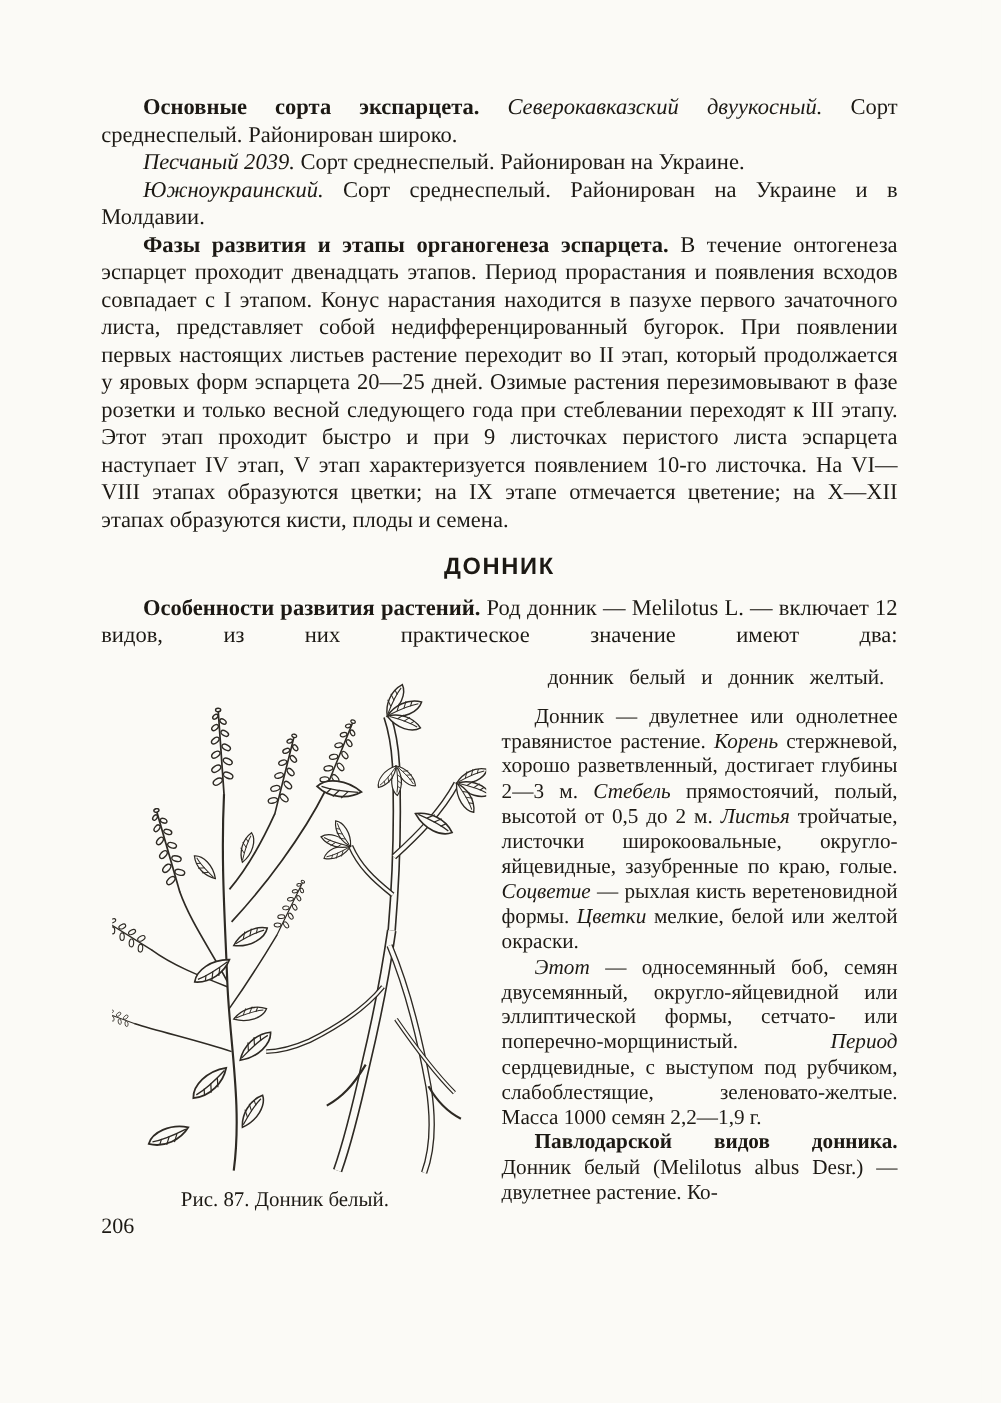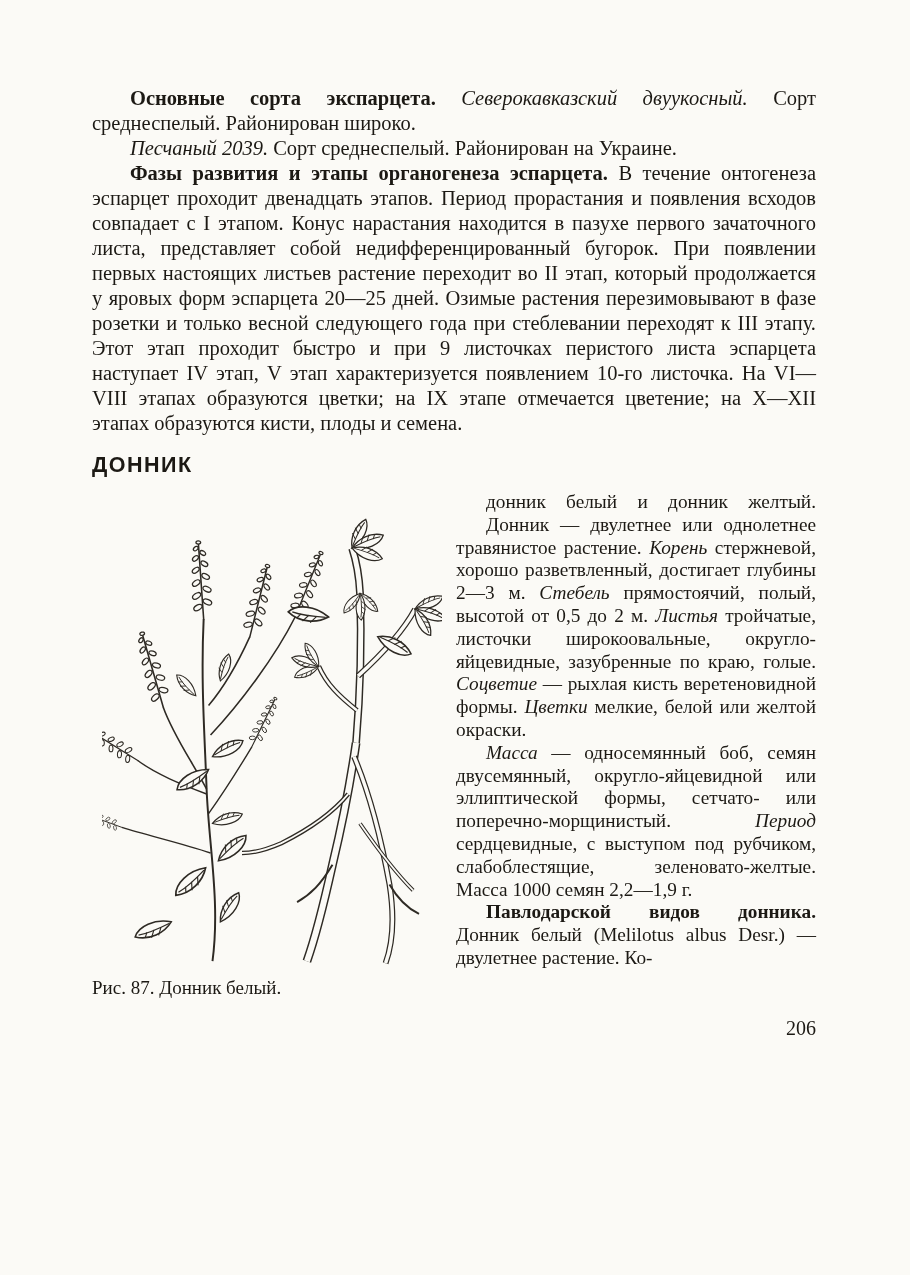--- a/index.html
+++ b/index.html
@@ -22,20 +22,21 @@
     margin: 0;
     text-align: justify;
     font-size: 20.5px;
     line-height: 25px;
     text-indent: 38px;
   }
   .para b { font-weight: bold; }
   .para i { font-style: italic; }
   .heading {
     margin: 17px 0 13px 0;
+    text-align: center;
     font-family: "Liberation Sans", sans-serif;
     font-weight: bold;
     font-size: 21.5px;
     letter-spacing: 1.5px;
   }
   .lead-para {
     text-align: justify;
     text-align-last: justify;
   }
   .two-col {
@@ -45,63 +46,64 @@
   .fig {
     flex: 0 0 364px;
     margin: 6px 0 0 0;
     padding: 0;
   }
   .fig svg {
     display: block;
     margin: 2px 0 0 10px;
   }
   .fig figcaption {
-    text-align: left;
+    text-align: center;
     font-size: 19px;
     margin-top: 6px;
     padding-right: 30px;
   }
   .col-right {
     flex: 1;
     font-size: 19.3px;
     line-height: 22.8px;
   }
   .col-right .para {
     font-size: 19.3px;
     line-height: 22.8px;
     text-indent: 30px;
   }
   .cont {
-    margin: 0;
+    margin: 12px;
     text-align: justify;
     text-align-last: justify;
     text-indent: 0;
   }
   .pageno {
-    margin-top: 18px;
+    margin-top: 2px;
     font-size: 20px;
-    text-align: right;
   }
   .ill-line { fill: none; stroke: #2e2a24; }
 </style>
 </head>
 <body>
 
 <div class="page">
 
   <p class="para"><b>Основные сорта экспарцета. </b><i>Северокавказский двуукосный. </i><span>Сорт среднеспелый. Районирован широко.</span></p>
 
   <p class="para"><i>Песчаный 2039. </i><span>Сорт среднеспелый. Районирован на Украине.</span></p>
 
+  <p class="para"><i>Южноукраинский. </i><span>Сорт среднеспелый. Районирован на Украине и в Молдавии.</span></p>
 
 
   <p class="para"><b>Фазы развития и этапы органогенеза эспарцета. </b><span>В течение онтогенеза эспарцет проходит двенадцать этапов. Период прорастания и появления всходов совпадает с I этапом. Конус нарастания находится в пазухе первого зачаточного листа, представляет собой недифференцированный бугорок. При появлении первых настоящих листьев растение переходит во II этап, который продолжается у яровых форм эспарцета 20—25 дней. Озимые растения перезимовывают в фазе розетки и только весной следующего года при стеблевании переходят к III этапу. Этот этап проходит быстро и при 9 листочках перистого листа эспарцета наступает IV этап, V этап характеризуется появлением 10-го листочка. На VI—VIII этапах образуются цветки; на IX этапе отмечается цветение; на X—XII этапах образуются кисти, плоды и семена.</span></p>
 
   <h2 class="heading">ДОННИК</h2>
 
+  <p class="para lead-para"><b>Особенности развития растений. </b><span>Род донник — Melilotus L. — включает 12 видов, из них практическое значение имеют два:</span></p>
 
   <div class="two-col">
 
     <figure class="fig">
       <svg width="340" height="472" viewBox="0 0 345 480" aria-hidden="true">
         <defs>
           <g id="raceme" fill="#fbfaf6" stroke="#2e2a24" stroke-width="1.3">
             <line x1="0" y1="0" x2="0" y2="-78" stroke-linecap="round" stroke-width="1.6"></line>
             <ellipse cx="-5" cy="-12" rx="4.6" ry="2.6" transform="rotate(-28 -5 -12)"></ellipse>
             <ellipse cx="5" cy="-17" rx="4.6" ry="2.6" transform="rotate(28 5 -17)"></ellipse>
@@ -181,21 +183,21 @@
         </g>
       </svg>
       <figcaption>Рис. 87. Донник белый.</figcaption>
     </figure>
 
     <div class="col-right">
       <p class="para cont">донник белый и донник желтый.</p>
 
       <p class="para"><span>Донник — двулетнее или однолетнее травянистое растение. </span><i>Корень</i><span> стержневой, хорошо разветвленный, достигает глубины 2—3 м. </span><i>Стебель</i><span> прямостоячий, полый, высотой от 0,5 до 2 м. </span><i>Листья</i><span> тройчатые, листочки широкоовальные, округло-яйцевидные, зазубренные по краю, голые. </span><i>Соцветие</i><span> — рыхлая кисть веретеновидной формы. </span><i>Цветки</i><span> мелкие, белой или желтой окраски.</span></p>
 
-      <p class="para"><i>Масса</i><span> — односемянный боб, семян двусемянный, округло-яйцевидной или эллиптической формы, сетчато- или поперечно-морщинистый. </span><i>Период</i><span> сердцевидные, с выступом под рубчиком, слабоблестящие, зеленовато-желтые. Масса 1000 семян 2,2—1,9 г.</span></p>
+      <p class="para"><i>Этот</i><span> — односемянный боб, семян двусемянный, округло-яйцевидной или эллиптической формы, сетчато- или поперечно-морщинистый. </span><i>Период</i><span> сердцевидные, с выступом под рубчиком, слабоблестящие, зеленовато-желтые. Масса 1000 семян 2,2—1,9 г.</span></p>
 
       <p class="para"><b>Павлодарской видов донника. </b><span>Донник белый (Melilotus albus Desr.) — двулетнее растение. Ко-</span></p>
     </div>
   </div>
 
   <div class="pageno">206</div>
 
 </div>
 
 </body></html>

